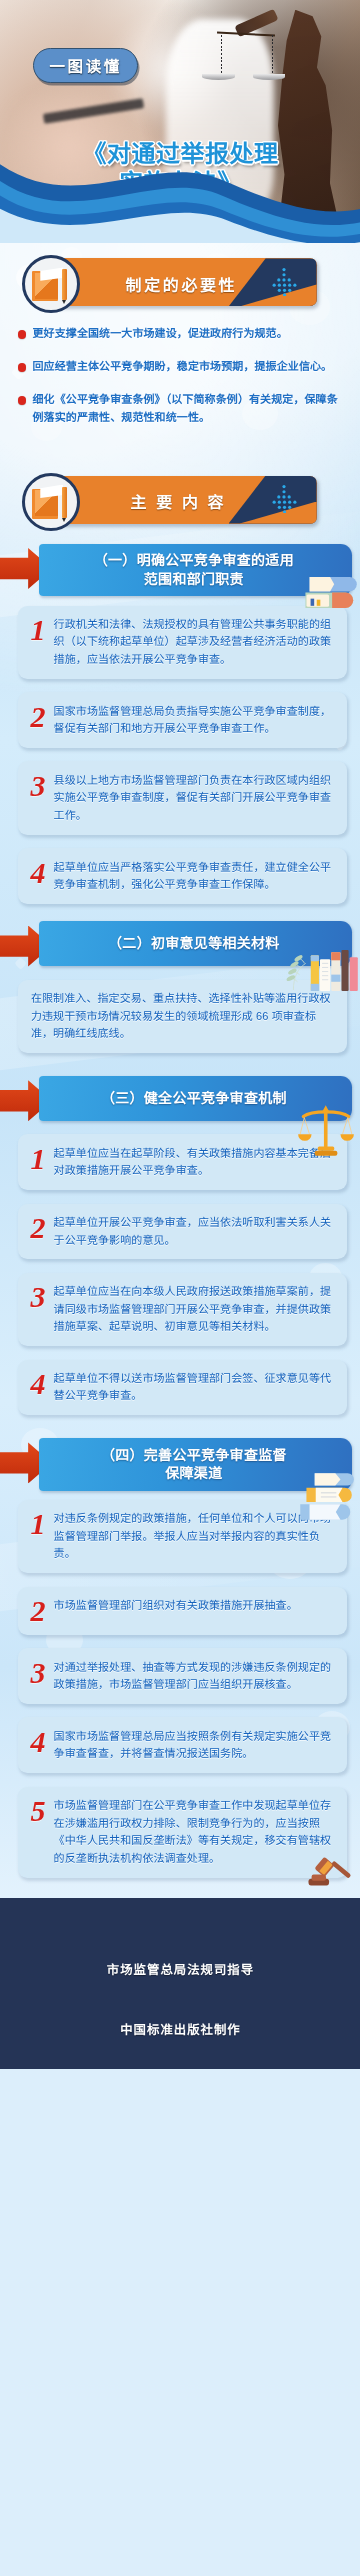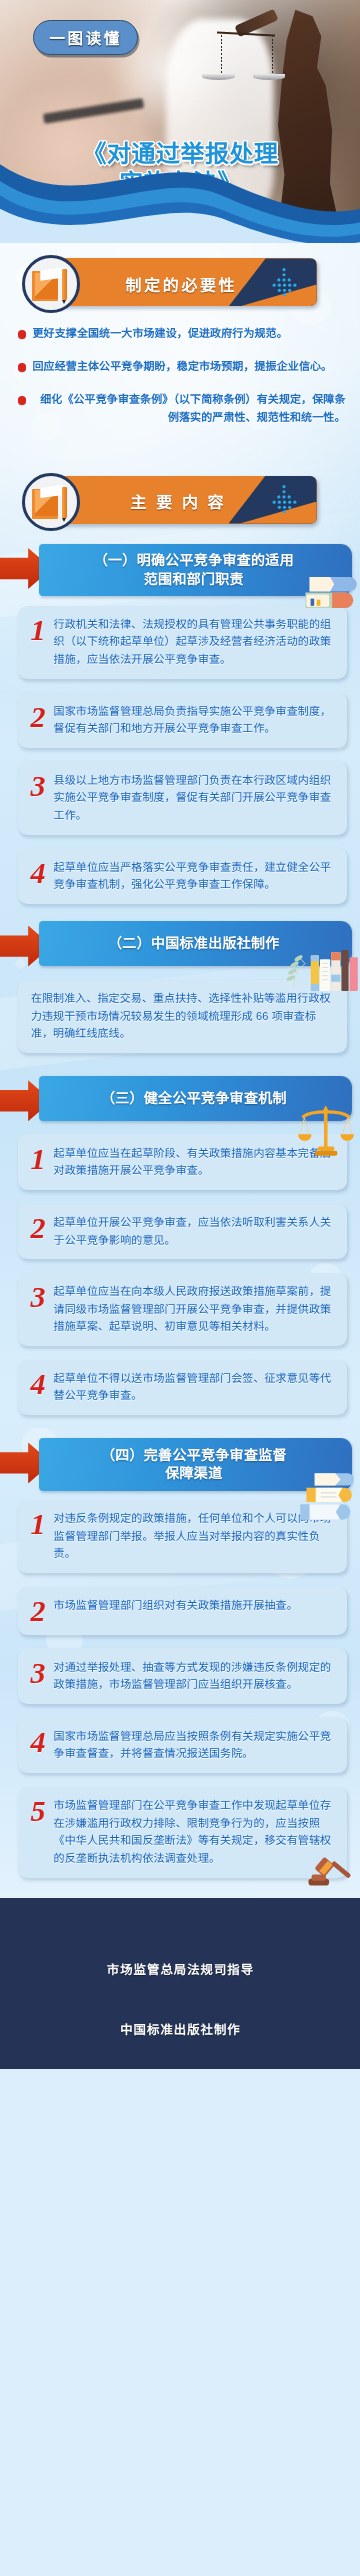--- a/index.html
+++ b/index.html
@@ -42,21 +42,21 @@
   .chain{position:absolute;top:14.5%;width:1px;height:16%;
     background:repeating-linear-gradient(180deg,#2a2a2e 0 2.1px,transparent 2.1px 3.6px);}
   .chain.l{right:38.5%;}
   .chain.r{right:24.5%;}
   .pan{position:absolute;top:30.5%;width:9%;height:6.2px;border-radius:0 0 60% 60%;
     background:linear-gradient(180deg,#e9e9ea,#9b9b9e);}
   .pan.l{right:35%;}
   .pan.r{right:21%;}
 
   .tag-oneimage{
-    position:absolute;left:33px;top:20px;
+    position:absolute;left:33px;top:48px;
     background:#5b8fc9;border:1px solid #32516f;border-radius:17.5px;
     padding:4.6px 15.5px 6.2px 15.5px;
     box-shadow:1.5px 2.6px 0 rgba(20,35,55,.45);
   }
   .tag-oneimage span{
     display:block;color:#fff;font-size:15.5px;font-weight:bold;letter-spacing:2.6px;
     text-shadow:0 0.5px 0 #2c4a68,0.5px 1px 1.5px rgba(0,0,0,.45);
   }
   .hero-title{
     position:absolute;left:0;right:0;top:139px;text-align:center;
@@ -120,21 +120,21 @@
   .bookicon .cov2{position:absolute;left:3.1px;bottom:2.1px;width:23px;height:26px;
     background:linear-gradient(135deg,#f9ab5c 48%,#e5771d 48%);}
   .bookicon .page{position:absolute;left:8.2px;top:0;width:23px;height:13.4px;background:#fff;
     clip-path:polygon(0 28%,100% 0,100% 78%,0 100%);}
   .bookicon .pen{position:absolute;right:2.1px;bottom:1px;width:4.6px;height:31px;
     background:linear-gradient(90deg,#f6a243,#e0761b);border-radius:1px;}
   .bookicon .pen:after{content:"";position:absolute;left:0;bottom:-4.1px;border-left:2.3px solid transparent;
     border-right:2.3px solid transparent;border-top:4.6px solid #2b2b2b;}
 
   
-  .bullets{padding:7.2px 15.5px 3.1px 17.5px;text-align:right;}
+  .bullets{padding:7.2px 15.5px 3.1px 17.5px;}
   .bullet{display:flex;gap:6.2px;margin-bottom:15.5px;}
   .bullet .dot{flex:0 0 auto;width:8.8px;height:8.8px;border-radius:50%;background:#d9261c;margin-top:5.2px;
     box-shadow:0 0.5px 1px rgba(0,0,0,.25);}
   .bullet .txt{
     font-size:11px;line-height:1.62;color:#1f6fc4;font-weight:bold;letter-spacing:0.1px;
     text-shadow:0 0.5px 0 rgba(255,255,255,.95),0 0 3.1px rgba(255,255,255,.9);
   }
 
   
   .sec-head{position:relative;margin:13.4px 0 9.3px 0;min-height:49px;border-radius:20px;}
@@ -369,21 +369,21 @@
         </div>
         <div class="card">
           <div class="num">4</div>
           <div class="body">起草单位应当严格落实公平竞争审查责任，建立健全公平竞争审查机制，强化公平竞争审查工作保障。</div>
         </div>
       </div>
 
       <div class="sec-head" style="margin-top:17.5px;">
         <div class="arrow"></div>
         <div class="bar">
-          <span>（二）中国标准出版社制作</span>
+          <span>（二）初审意见等相关材料</span>
         </div>
         <svg class="deco" style="right:2.1px;top:25px;width:77px;height:46px;" viewBox="0 0 150 90">
           <g stroke="#cfe0cf" stroke-width="1.5" fill="none">
             <path d="M22,86 C22,62 30,44 46,34"></path>
               <path d="M34,56 C26,50 20,48 14,50"></path>
             <path d="M38,44 C32,38 26,35 20,36"></path>
               <path d="M44,34 C40,27 34,23 28,23"></path>
             <path d="M30,70 C24,64 18,62 12,63"></path>
           </g>
           <g fill="#b8d4bb">

